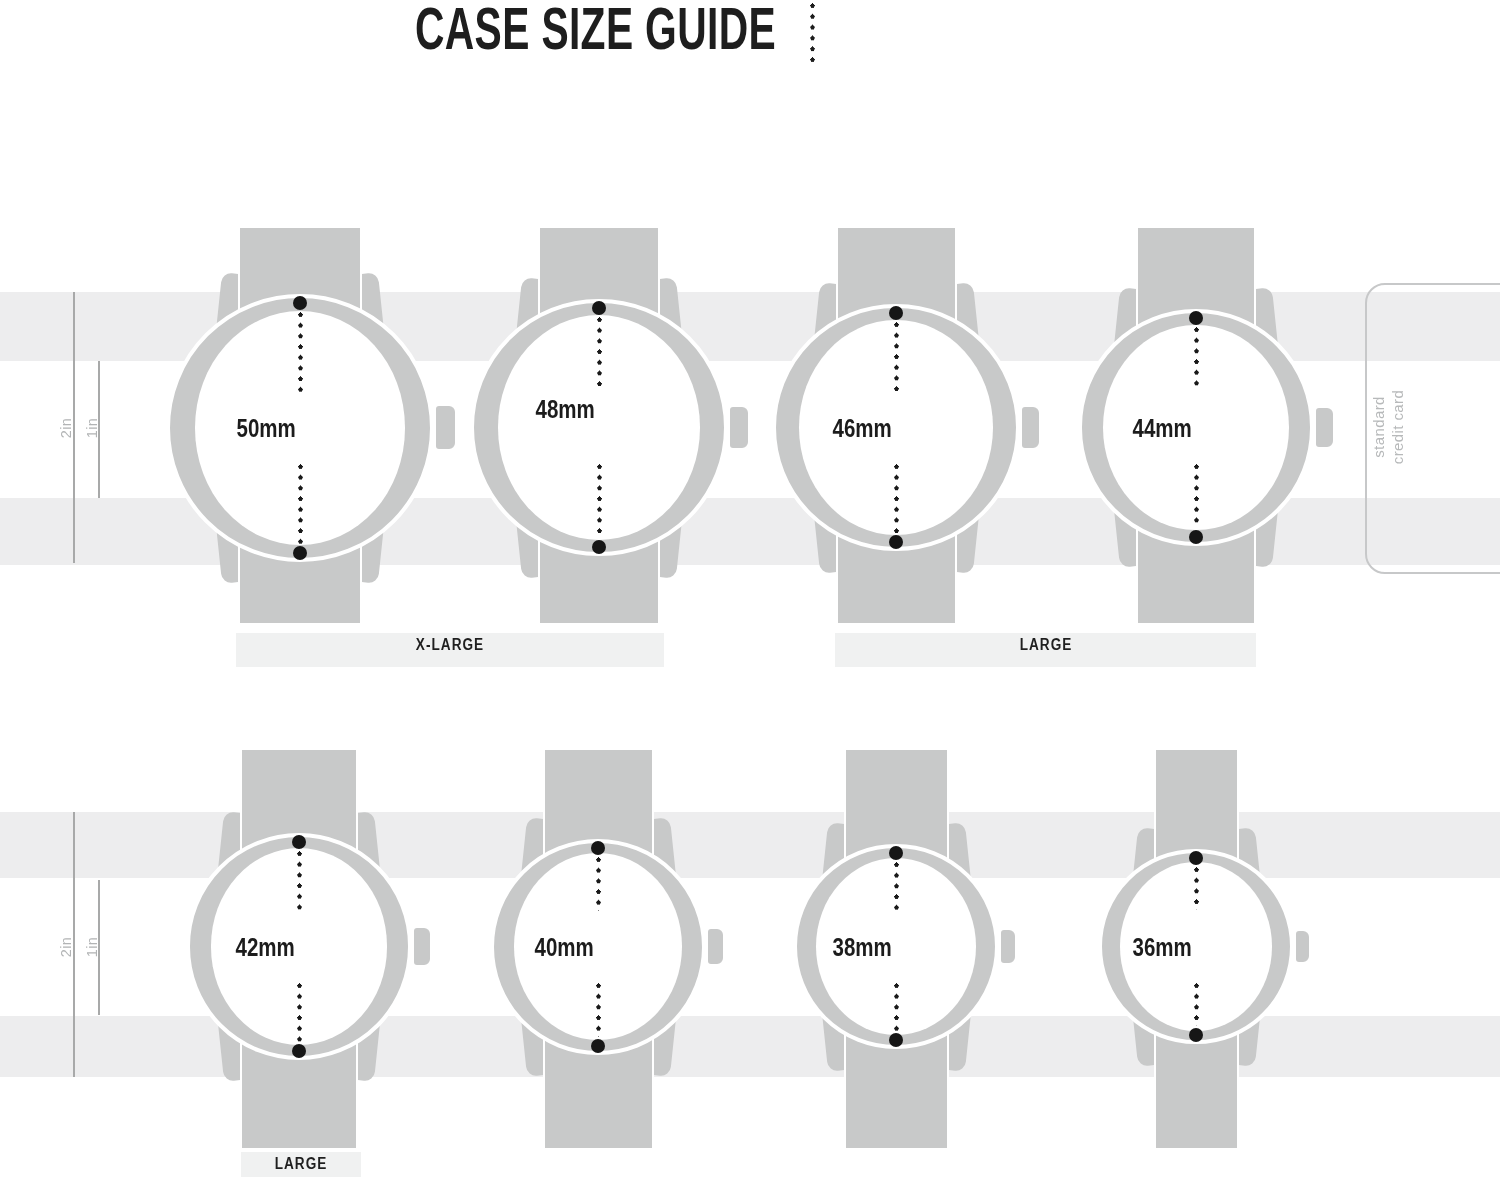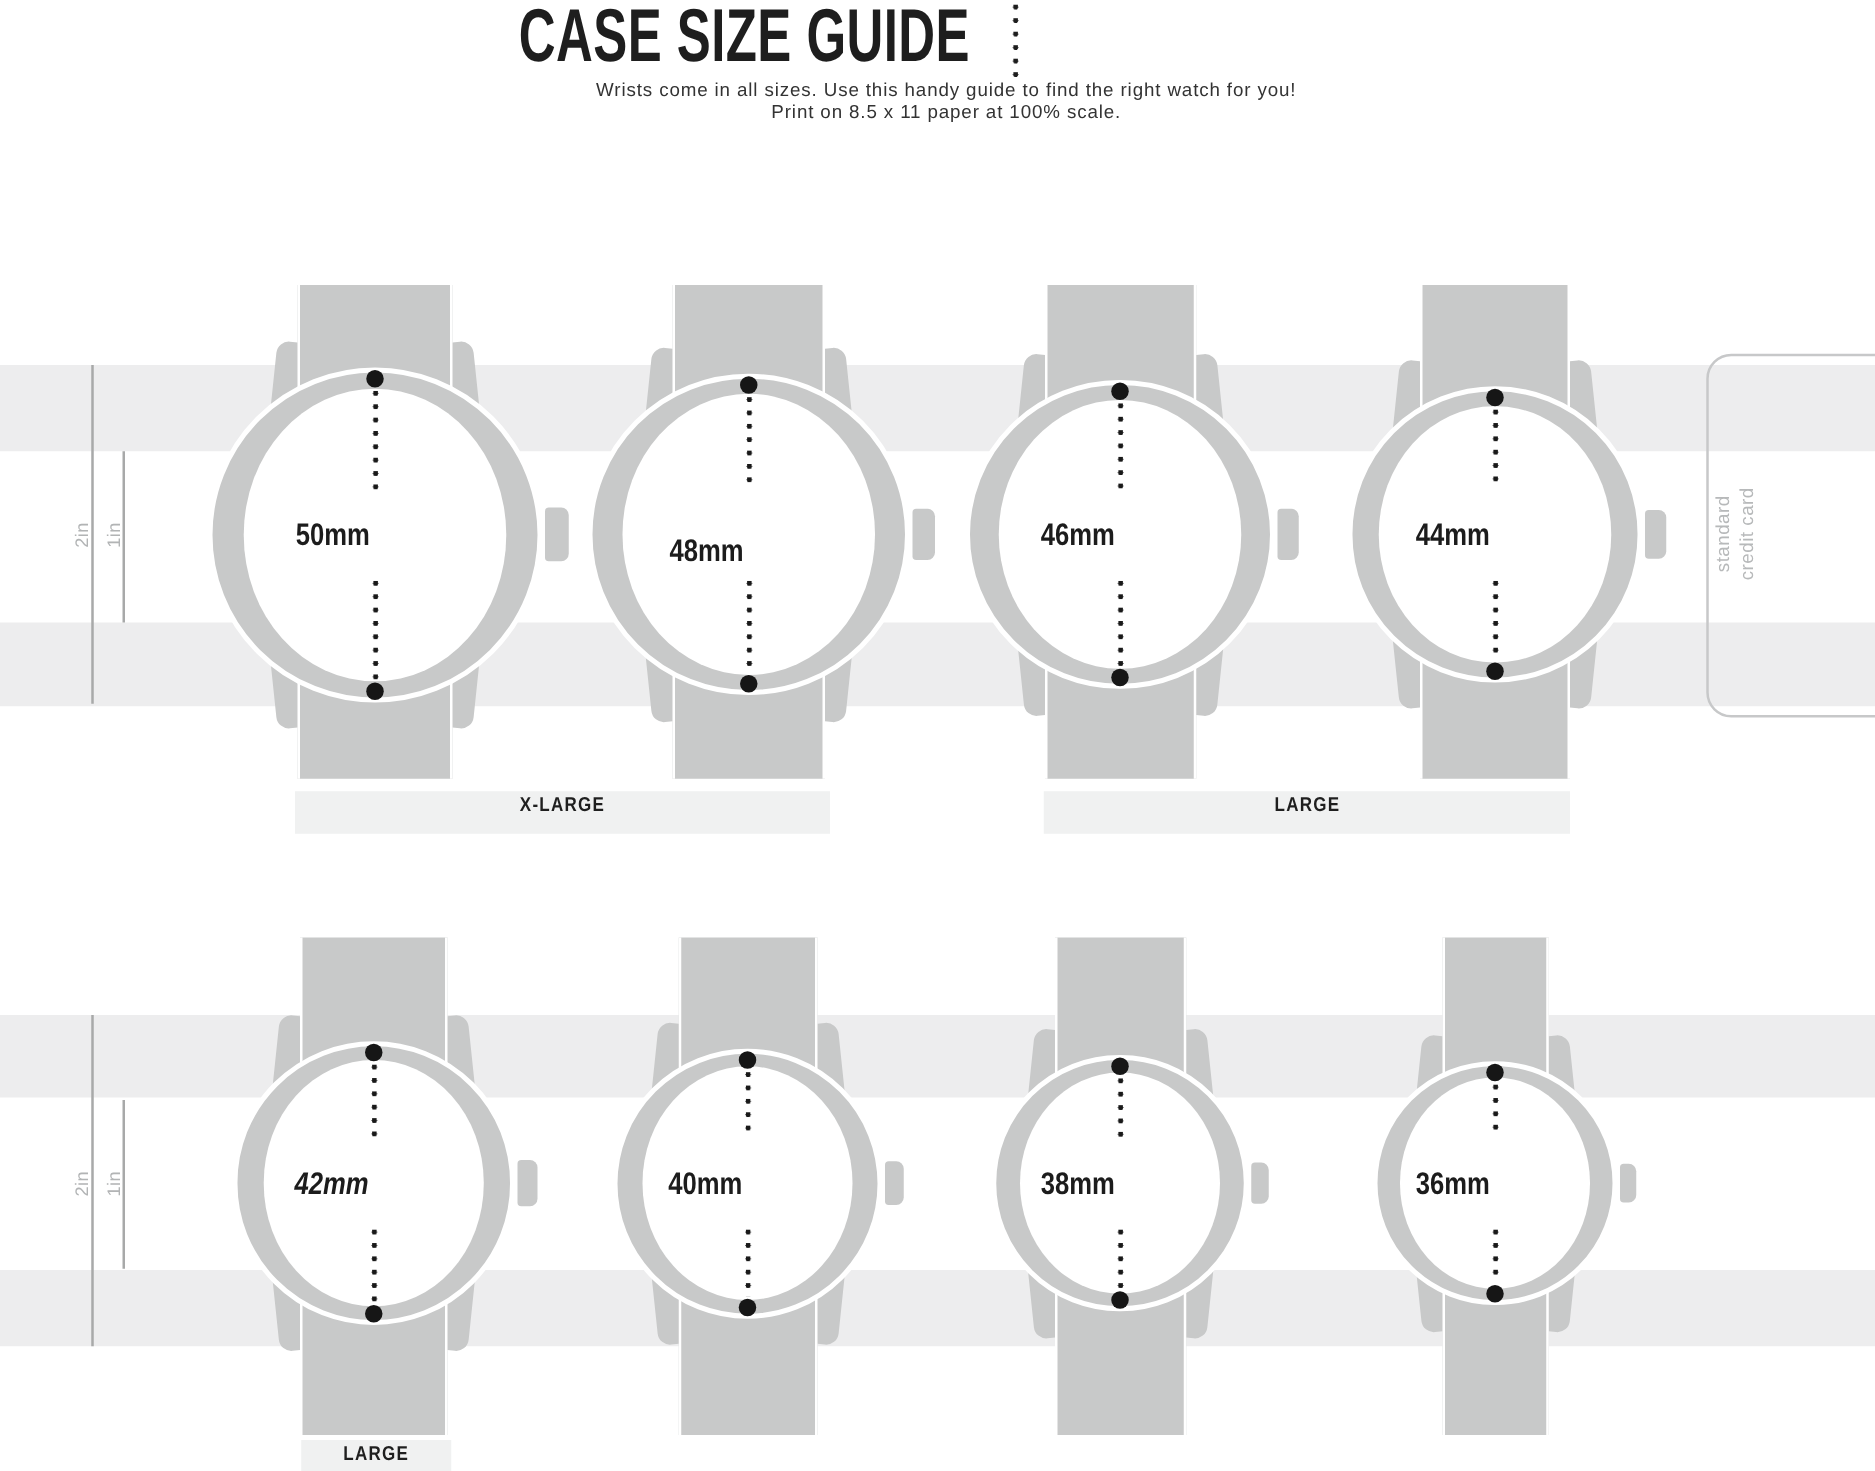--- a/index.html
+++ b/index.html
@@ -54,24 +54,20 @@
 </style>
 </head>
 <body>
 
 <div class="canvas" style="--watch-gray: #c8c9c9; --band-gray: #ededee; --bar-gray: #f0f1f1;">
 
   <div class="title">
     <span class="cx68">CASE SIZE GUIDE</span>
   </div>
   <div class="title-dots"></div>
-  <div class="tagline">
-    <div>Wrists come in all sizes. Use this handy guide to find the right watch for you!</div>
-    <div>Print on 8.5 x 11 paper at 100% scale.</div>
-  </div>
 
   <div class="band" style="top:292px;height:69px;"></div>
   <div class="band" style="top:498px;height:67px;"></div>
   <div class="band" style="top:812px;height:66px;"></div>
   <div class="band" style="top:1016px;height:61px;"></div>
 
   <div class="vline" style="left:73px;top:292px;height:271px;"></div>
   <div class="vline" style="left:98px;top:361px;height:137px;"></div>
   <div class="ruler-label" style="left:44px;top:421px;">2in</div>
   <div class="ruler-label" style="left:70px;top:421px;">1in</div>
@@ -119,21 +115,21 @@
         <div class="lug" style="left: 650px; top: 279.7px; height: 147.8px; transform-origin: left top; transform: rotate(-6deg);"></div>
         <div class="lug" style="left: 522px; top: 427.5px; height: 147.8px; transform-origin: right bottom; transform: rotate(-6deg);"></div>
         <div class="lug" style="left: 650px; top: 427.5px; height: 147.8px; transform-origin: left bottom; transform: rotate(6deg);"></div>
         <div class="crown" style="left: 729.8px; top: 406.534px; width: 18.2208px; height: 41.9328px;"></div>
         <div class="case" style="left: 470.2px; top: 298.7px; width: 249.6px; height: 249.6px;"></div>
         <div class="dial" style="left: 497.912px; top: 315.18px; width: 202.176px; height: 224.64px;"></div>
         <div class="dotline" style="left: 596.5px; top: 316.7px; width: 5px; height: 74.8px;"></div>
         <div class="dotline" style="left: 596.5px; top: 463.5px; width: 5px; height: 74.8px;"></div>
         <div class="big-dot" style="left: 592px; top: 300.7px;"></div>
         <div class="big-dot" style="left: 592px; top: 540.3px;"></div>
-        <div class="watch-size-label" style="left: 529px; top: 426px;"><span class="cx82">48mm</span></div>
+        <div class="watch-size-label" style="left: 529px; top: 394px;"><span class="cx82">48mm</span></div>
       </div>
       <div class="watch">
         <div class="strap" style="left: 835.5px; top: 228px; width: 121px; height: 395px;"></div>
         <div class="lug" style="left: 819.5px; top: 284.9px; height: 142.6px; transform-origin: right top; transform: rotate(6deg);"></div>
         <div class="lug" style="left: 946.5px; top: 284.9px; height: 142.6px; transform-origin: left top; transform: rotate(-6deg);"></div>
         <div class="lug" style="left: 819.5px; top: 427.5px; height: 142.6px; transform-origin: right bottom; transform: rotate(-6deg);"></div>
         <div class="lug" style="left: 946.5px; top: 427.5px; height: 142.6px; transform-origin: left bottom; transform: rotate(6deg);"></div>
         <div class="crown" style="left: 1021.6px; top: 407.407px; width: 17.4616px; height: 40.1856px;"></div>
         <div class="case" style="left: 772.4px; top: 303.9px; width: 239.2px; height: 239.2px;"></div>
         <div class="dial" style="left: 799.124px; top: 319.86px; width: 193.752px; height: 215.28px;"></div>
@@ -164,21 +160,21 @@
         <div class="lug" style="left: 348px; top: 814.3px; height: 132.2px; transform-origin: left top; transform: rotate(-6deg);"></div>
         <div class="lug" style="left: 224px; top: 946.5px; height: 132.2px; transform-origin: right bottom; transform: rotate(-6deg);"></div>
         <div class="lug" style="left: 348px; top: 946.5px; height: 132.2px; transform-origin: left bottom; transform: rotate(6deg);"></div>
         <div class="crown" style="left: 414.2px; top: 928.154px; width: 15.9432px; height: 36.6912px;"></div>
         <div class="case" style="left: 185.8px; top: 833.3px; width: 218.4px; height: 218.4px;"></div>
         <div class="dial" style="left: 210.548px; top: 848.22px; width: 176.904px; height: 196.56px;"></div>
         <div class="dotline" style="left: 296.5px; top: 851.3px; width: 5px; height: 59.2px;"></div>
         <div class="dotline" style="left: 296.5px; top: 982.5px; width: 5px; height: 59.2px;"></div>
         <div class="big-dot" style="left: 292px; top: 835.3px;"></div>
         <div class="big-dot" style="left: 292px; top: 1043.7px;"></div>
-        <div class="watch-size-label" style="left: 229px; top: 931.5px; font-style: italic;"><span class="cx82">42mm</span></div>
+        <div class="watch-size-label" style="left: 229px; top: 931.5px;"><span class="cx82">42mm</span></div>
       </div>
       <div class="watch">
         <div class="strap" style="left: 542.5px; top: 750px; width: 111px; height: 398px;"></div>
         <div class="lug" style="left: 526.5px; top: 819.5px; height: 127px; transform-origin: right top; transform: rotate(6deg);"></div>
         <div class="lug" style="left: 643.5px; top: 819.5px; height: 127px; transform-origin: left top; transform: rotate(-6deg);"></div>
         <div class="lug" style="left: 526.5px; top: 946.5px; height: 127px; transform-origin: right bottom; transform: rotate(-6deg);"></div>
         <div class="lug" style="left: 643.5px; top: 946.5px; height: 127px; transform-origin: left bottom; transform: rotate(6deg);"></div>
         <div class="crown" style="left: 708px; top: 929.028px; width: 15.184px; height: 34.944px;"></div>
         <div class="case" style="left: 490px; top: 838.5px; width: 208px; height: 208px;"></div>
         <div class="dial" style="left: 513.76px; top: 852.9px; width: 168.48px; height: 187.2px;"></div>

